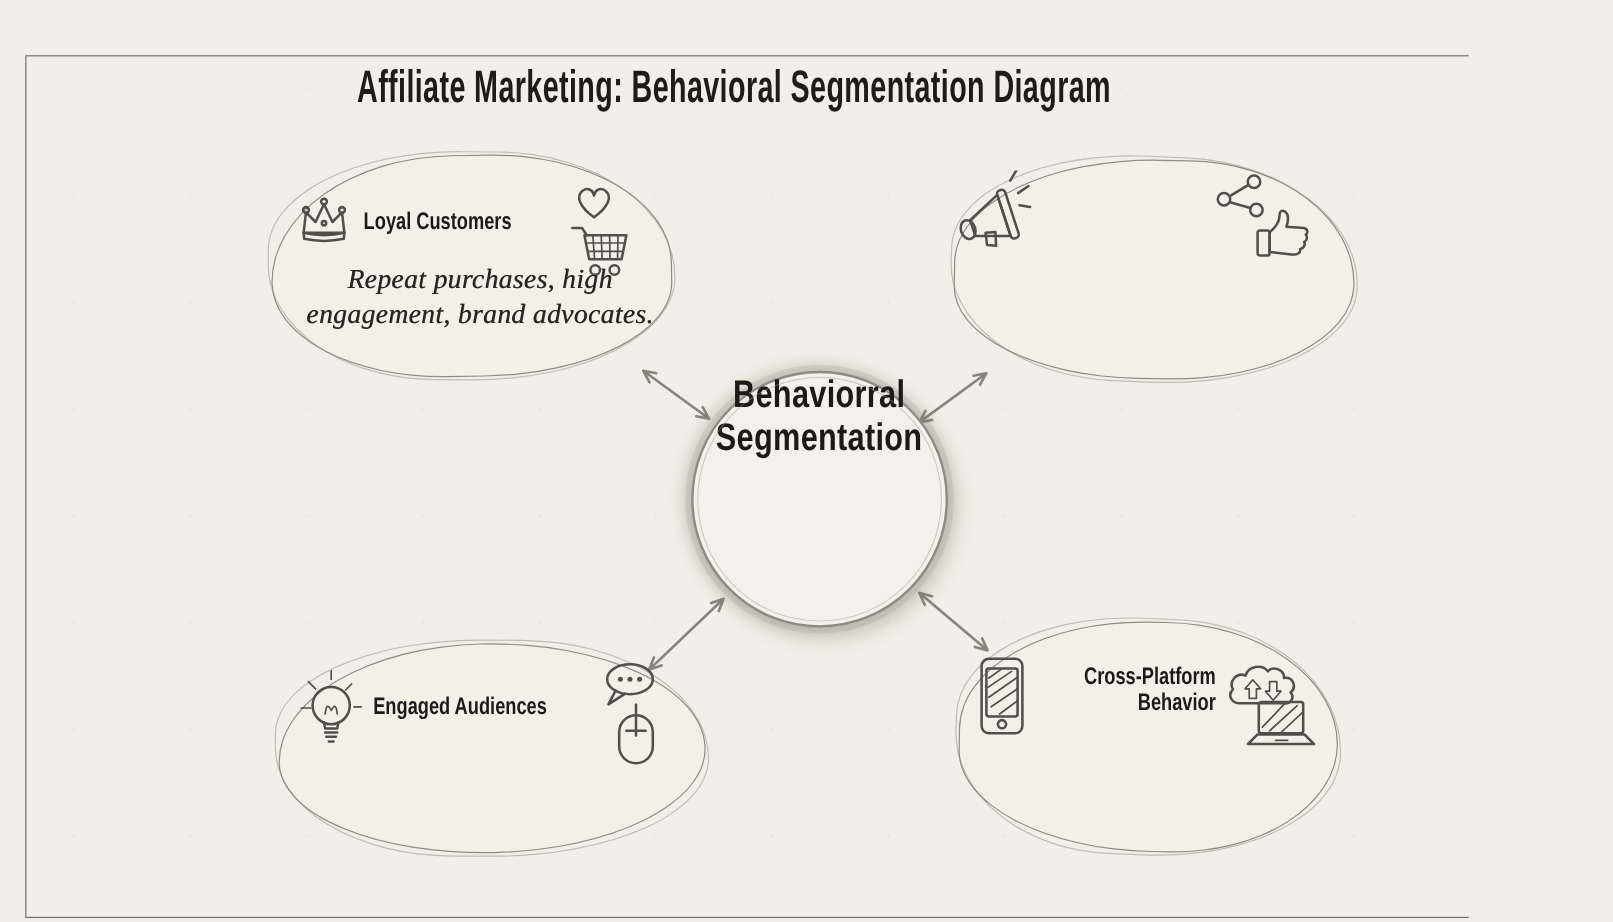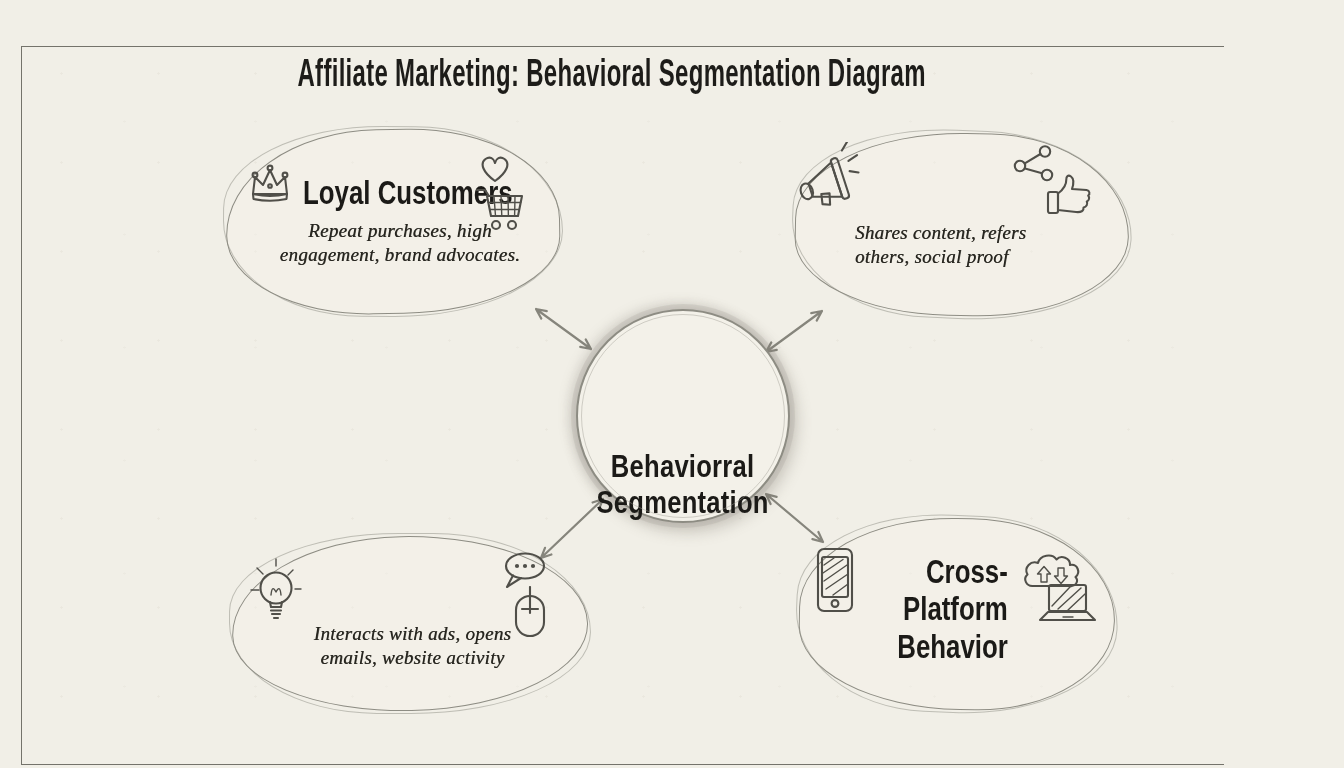--- a/index.html
+++ b/index.html
@@ -41,34 +41,34 @@
     border-radius:48% 52% 50% 50% / 55% 52% 48% 45%;transform:rotate(-1.2deg);}
   .bubble.n4{left:799px;top:496px;width:314px;height:190px;
     border-radius:52% 48% 46% 54% / 50% 55% 50% 45%;transform:rotate(1deg);}
 
   
   .center-circle{
     position:absolute;left:576px;top:287px;width:210px;height:210px;border-radius:50%;
     border:2.6px solid #8d8c83;background:#f3f1e9;
     box-shadow:0 0 0 5px rgba(150,146,136,.18), 4px 6px 14px 4px rgba(125,120,110,.30),
                -4px -3px 12px 3px rgba(125,120,110,.22);
-    display:flex;align-items:flex-end;justify-content:center;text-align:center;
+    display:flex;align-items:flex-start;justify-content:center;text-align:center;
   }
   .center-circle::after{content:"";position:absolute;inset:3px;border-radius:50%;
     border:1px solid rgba(160,158,148,.45);}
   .center-label{
     font-size:32px;font-weight:bold;color:#1b1a17;line-height:1.12;
     transform:scaleX(.8);white-space:pre-line;letter-spacing:.3px;
   }
 
-  .node-title{position:absolute;font-size:34px;font-weight:bold;color:#1b1a17;line-height:1.1;}
+  .node-title{position:absolute;font-size:20px;font-weight:bold;color:#1b1a17;line-height:1.1;}
   .node-title.centered{text-align:right;}
   .node-desc{
     position:absolute;font-family:"Liberation Serif",serif;font-style:italic;
-    font-size:19px;color:#26251f;line-height:1.24;letter-spacing:.3px;
+    font-size:23px;color:#26251f;line-height:1.24;letter-spacing:.3px;
     white-space:pre-line;text-shadow:.4px 0 0 rgba(38,37,31,.75);
   }
   .node-desc.centered{text-align:center;}
 
   .icon{position:absolute;}
   .icon svg{display:block;width:100%;height:100%;}
   .icon svg *{fill:none;stroke:#504f49;stroke-width:2.1;stroke-linecap:round;stroke-linejoin:round;}
   .icon svg .fill{fill:#504f49;stroke:none;}
   .icon svg .thin{stroke-width:1.4;}
 
@@ -148,50 +148,49 @@
         <circle cx="36" cy="31" r="5.2"></circle>
       <path d="M13.8 19.4 L29.4 10 M14 24.6 L31 29.3"></path>
     </svg>
   </div>
   <div class="icon" style="left:1045px;top:149px;width:50px;height:46px;">
     <svg viewBox="0 0 50 46">
       <rect x="3" y="21" width="10" height="21" rx="2"></rect>
       <path d="M13 39 L31 41 C36 41.5 39 40 38.5 36.5 C41.5 36 43 33 41.8 30.5 C44.2 29.5 44.8 26.5 43.2 24.5 C45.2 23 44.8 19.5 41.5 19 L27 18 C28.5 13.5 29.5 8 26 5.5 C23 3.5 21.2 5.5 21.3 8.5 C21.5 14 17 19.5 13 22.5 Z"></path>
     </svg>
   </div>
-  <div class="node-desc" style="left:855px;top:199px;width:250px;">Shares content, refers
-others, social proof</div>
 
   <div class="bubble n3"></div>
   <div class="icon" style="left:249px;top:536px;width:54px;height:70px;">
     <svg viewBox="0 0 54 70">
       <path class="thin" d="M2 32 L10 32 M8 10 L14 16 M27 1 L27 8 M44 12 L39 17 M46 31 L52 31"></path>
       <circle cx="27" cy="30" r="15.5"></circle>
       <path class="thin" d="M22 37 Q23 26 27 34 Q31 26 32 37"></path>
       <path d="M21 44 L22 49 L32 49 L33 44 M22 52.5 L32 52.5 M23 56 L31 56 M25 60 L29 60"></path>
     </svg>
   </div>
+  <div class="node-title" style="left:311px;top:556px;">
+    <span class="squeezeL">Engaged Audiences</span>
+  </div>
   <div class="icon" style="left:501px;top:529px;width:46px;height:40px;">
     <svg viewBox="0 0 46 40">
       <ellipse cx="24" cy="15" rx="19" ry="12.5"></ellipse>
       <path d="M12 24.5 L6 36 L20 27"></path>
       <circle class="fill" cx="16" cy="15" r="2.1"></circle>
         <circle class="fill" cx="24" cy="15" r="2.1"></circle>
         <circle class="fill" cx="32" cy="15" r="2.1"></circle>
     </svg>
   </div>
   <div class="icon" style="left:510px;top:564px;width:40px;height:52px;">
     <svg viewBox="0 0 40 52">
       <path d="M20 1 L20 10"></path>
       <rect x="6" y="10" width="28" height="40" rx="14"></rect>
       <path d="M20 10 L20 27 M12 23 L28 23"></path>
     </svg>
   </div>
-  <div class="node-desc centered" style="left:270px;top:600px;width:285px;">Interacts with ads, opens
-emails, website activity</div>
 
   <div class="bubble n4"></div>
   <div class="icon" style="left:810px;top:524px;width:50px;height:70px;">
     <svg viewBox="0 0 50 70">
       <rect x="8" y="3" width="34" height="62" rx="6"></rect>
       <rect x="12" y="11" width="26" height="40" rx="2"></rect>
       <path class="thin" d="M14 19 L24 12 M13 27 L33 13.5 M14 35 L37 19 M16 43 L38 28 M23 49 L38 38"></path>
       <circle cx="25" cy="57.5" r="3.4"></circle>
     </svg>
   </div>

